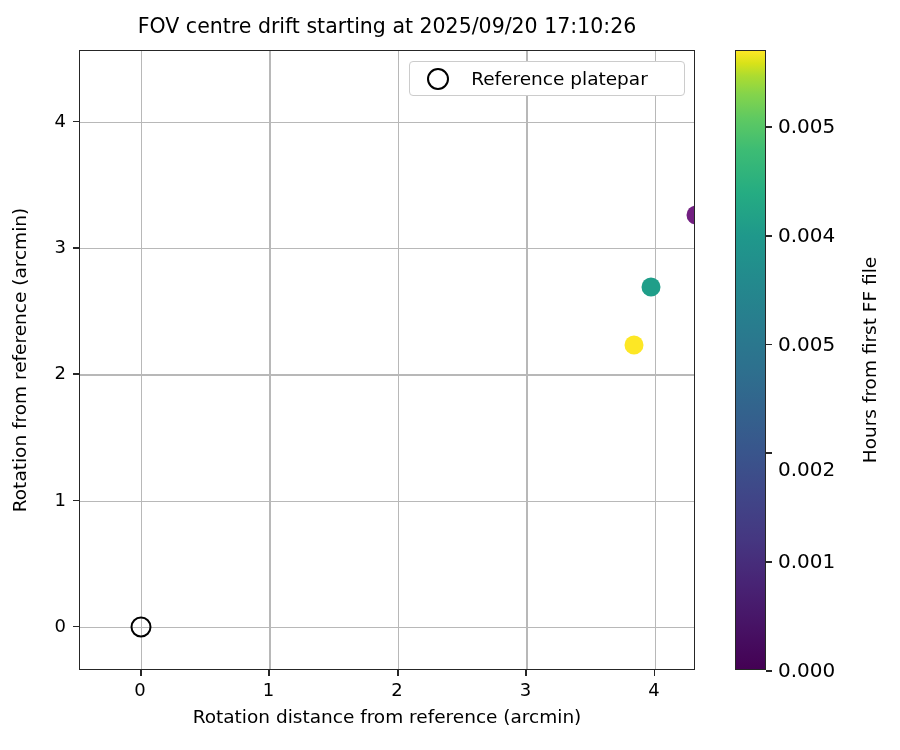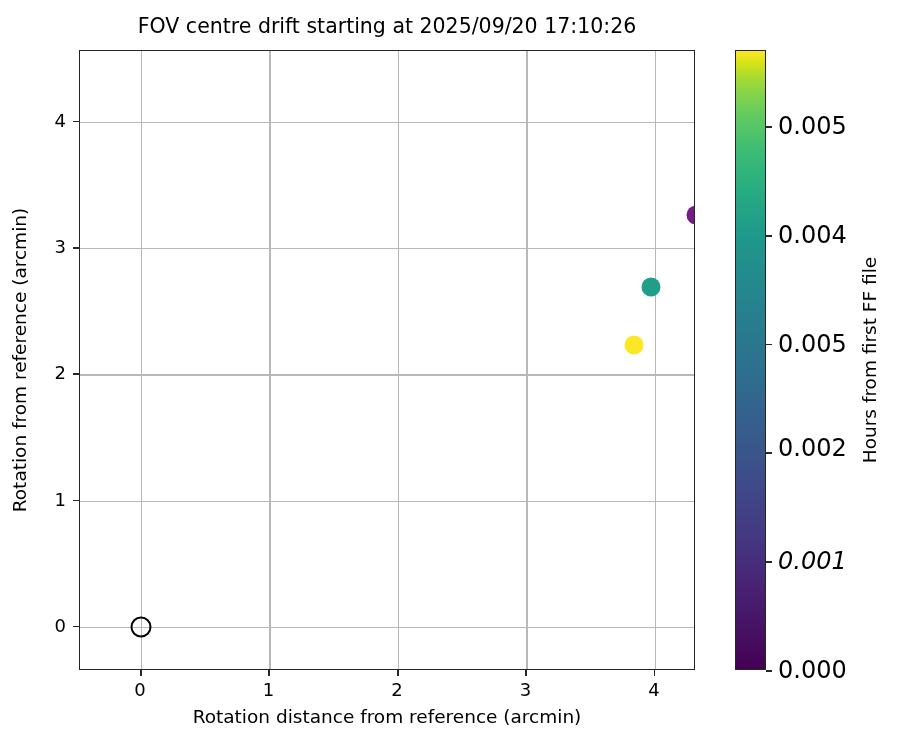--- a/index.html
+++ b/index.html
@@ -202,21 +202,21 @@
     width: 6px;
     height: 1.6px;
     background: #262626;
   }
   .cbtick-label {
     position: absolute;
     left: 778px;
     width: 80px;
     margin-top: -11px;
     text-align: left;
-    font-size: 24px;
+    font-size: 20px;
     line-height: 22px;
   }
   #cblabel {
     position: absolute;
     left: 560px;
     top: 349px;
     width: 620px;
     text-align: center;
     font-size: 18.5px;
     line-height: 22px;
@@ -271,31 +271,35 @@
       <div class="ytick-label" style="top: 499.532px;">1</div>
       <div class="ytick-mark" style="top: 373.259px;"></div>
       <div class="ytick-label" style="top: 373.259px;">2</div>
       <div class="ytick-mark" style="top: 246.986px;"></div>
       <div class="ytick-label" style="top: 246.986px;">3</div>
       <div class="ytick-mark" style="top: 120.713px;"></div>
       <div class="ytick-label" style="top: 120.713px;">4</div>
     </div>
   <div id="ylabel">Rotation from reference (arcmin)</div>
 
+  <div id="legend">
+    <div id="legend-marker"></div>
+    <div id="legend-label">Reference platepar</div>
+  </div>
 
   <div id="colorbar-wrap">
     <div id="colorbar-gradient"></div>
   </div>
   <div id="cbtick-container">
       <div class="cbtick-mark" style="top: 670px;"></div>
       <div class="cbtick-label" style="top: 670px;">0.000</div>
       <div class="cbtick-mark" style="top: 561.228px;"></div>
-      <div class="cbtick-label" style="top: 561.228px; font-style: italic;">0.001</div>
+      <div class="cbtick-label" style="top: 561.228px;">0.001</div>
       <div class="cbtick-mark" style="top: 452.456px;"></div>
-      <div class="cbtick-label" style="top: 448px;">0.002</div>
+      <div class="cbtick-label" style="top: 469px;">0.002</div>
       <div class="cbtick-mark" style="top: 343.684px;"></div>
       <div class="cbtick-label" style="top: 343.684px;">0.005</div>
       <div class="cbtick-mark" style="top: 234.912px;"></div>
       <div class="cbtick-label" style="top: 234.912px;">0.004</div>
       <div class="cbtick-mark" style="top: 126.14px;"></div>
       <div class="cbtick-label" style="top: 126.14px;">0.005</div>
     </div>
   <div id="cblabel">Hours from first FF file</div>
 
 </div>

